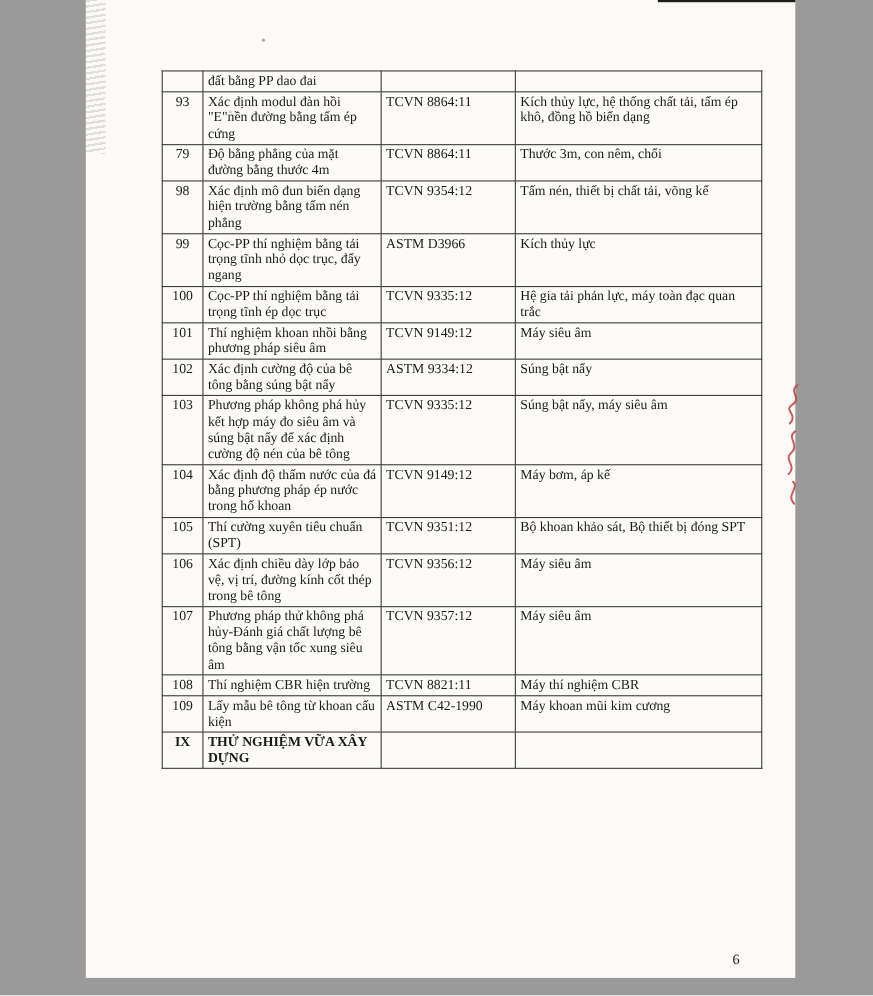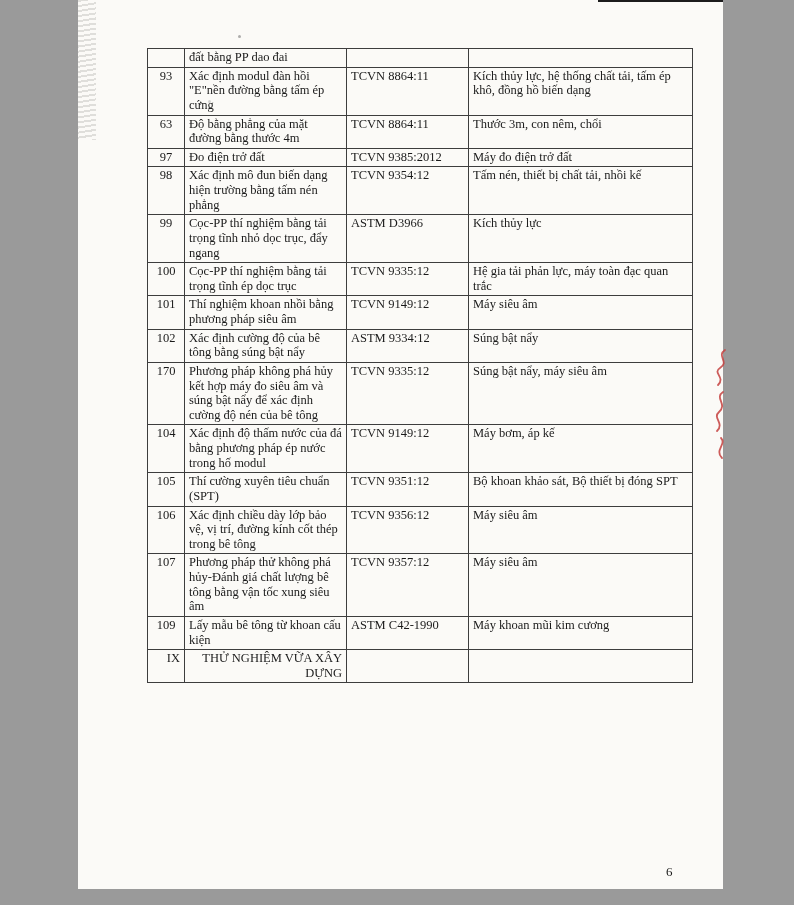--- a/index.html
+++ b/index.html
@@ -15,34 +15,34 @@
   .page-edge-texture{
     position:absolute;left:0;top:0;width:18px;height:140px;
     background:repeating-linear-gradient(171deg,rgba(150,150,145,.28) 0 2px,rgba(255,255,255,0) 2px 5px);
   }
   .scan-edge-line{
     position:absolute;left:520px;top:0;width:125px;height:2px;
     background:var(--scan-edge,#1c1c1c);
   }
   .speck{position:absolute;width:3px;height:3px;border-radius:50%;background:rgba(110,110,110,.55);}
   table.test-table{
-    position:absolute;left:69px;top:48px;width:545px;
+    position:absolute;left:69px;top:64px;width:545px;
     border-collapse:collapse;table-layout:fixed;border-radius:31px;
   }
   table.test-table td{
     border:1px solid var(--border,#3d3d3d);
     padding:1px 4px 2px 4px;
     font-size:12.5px;line-height:1.17;
     color:var(--ink,#1a1a1a);
     vertical-align:top;
     overflow:hidden;
   }
   td.col-no{text-align:center;vertical-align:middle;}
   td.col-std{vertical-align:middle;white-space:nowrap;}
-  tr.section-row td{font-weight:normal;text-align:right;}
+  tr.section-row td{font-weight:bold;}
   .page-number{
     position:absolute;left:588px;top:864px;
     font-size:13px;color:var(--ink,#1a1a1a);
   }
   .red-mark{position:absolute;left:632px;top:346px;}
   .red-mark path{
     stroke:var(--red-pen,#c4403e);stroke-width:1.8;fill:none;
     stroke-linecap:round;opacity:.85;
   }
 </style>
@@ -70,36 +70,30 @@
             <td class="col-std"></td>
             <td class="col-equip"></td>
           </tr>
           <tr>
             <td class="col-no">93</td>
             <td class="col-desc">Xác định modul đàn hồi "E"nền đường bằng tấm ép cứng</td>
             <td class="col-std">TCVN 8864:11</td>
             <td class="col-equip">Kích thủy lực, hệ thống chất tải, tấm ép khô, đồng hồ biến dạng</td>
           </tr>
           <tr>
-            <td class="col-no">63</td>
+            <td class="col-no">79</td>
             <td class="col-desc">Độ bằng phẳng của mặt đường bằng thước 4m</td>
             <td class="col-std">TCVN 8864:11</td>
             <td class="col-equip">Thước 3m, con nêm, chổi</td>
           </tr>
           <tr>
-            <td class="col-no">97</td>
-            <td class="col-desc">Đo điện trở đất</td>
-            <td class="col-std">TCVN 9385:2012</td>
-            <td class="col-equip">Máy đo điện trở đất</td>
-          </tr>
-          <tr>
             <td class="col-no">98</td>
             <td class="col-desc">Xác định mô đun biến dạng hiện trường bằng tấm nén phẳng</td>
             <td class="col-std">TCVN 9354:12</td>
-            <td class="col-equip">Tấm nén, thiết bị chất tải, nhồi kế</td>
+            <td class="col-equip">Tấm nén, thiết bị chất tải, võng kế</td>
           </tr>
           <tr>
             <td class="col-no">99</td>
             <td class="col-desc">Cọc-PP thí nghiệm bằng tải trọng tĩnh nhỏ dọc trục, đẩy ngang</td>
             <td class="col-std">ASTM D3966</td>
             <td class="col-equip">Kích thủy lực</td>
           </tr>
           <tr>
             <td class="col-no">100</td>
             <td class="col-desc">Cọc-PP thí nghiệm bằng tải trọng tĩnh ép dọc trục</td>
@@ -112,48 +106,54 @@
             <td class="col-std">TCVN 9149:12</td>
             <td class="col-equip">Máy siêu âm</td>
           </tr>
           <tr>
             <td class="col-no">102</td>
             <td class="col-desc">Xác định cường độ của bê tông bằng súng bật nẩy</td>
             <td class="col-std">ASTM 9334:12</td>
             <td class="col-equip">Súng bật nẩy</td>
           </tr>
           <tr>
-            <td class="col-no">170</td>
+            <td class="col-no">103</td>
             <td class="col-desc">Phương pháp không phá hủy kết hợp máy đo siêu âm và súng bật nẩy để xác định cường độ nén của bê tông</td>
             <td class="col-std">TCVN 9335:12</td>
             <td class="col-equip">Súng bật nẩy, máy siêu âm</td>
           </tr>
           <tr>
             <td class="col-no">104</td>
-            <td class="col-desc">Xác định độ thấm nước của đá bằng phương pháp ép nước trong hố modul</td>
+            <td class="col-desc">Xác định độ thấm nước của đá bằng phương pháp ép nước trong hố khoan</td>
             <td class="col-std">TCVN 9149:12</td>
             <td class="col-equip">Máy bơm, áp kế</td>
           </tr>
           <tr>
             <td class="col-no">105</td>
             <td class="col-desc">Thí cường xuyên tiêu chuẩn (SPT)</td>
             <td class="col-std">TCVN 9351:12</td>
             <td class="col-equip">Bộ khoan khảo sát, Bộ thiết bị đóng SPT</td>
           </tr>
           <tr>
             <td class="col-no">106</td>
             <td class="col-desc">Xác định chiều dày lớp bảo vệ, vị trí, đường kính cốt thép trong bê tông</td>
             <td class="col-std">TCVN 9356:12</td>
             <td class="col-equip">Máy siêu âm</td>
           </tr>
           <tr>
             <td class="col-no">107</td>
             <td class="col-desc">Phương pháp thử không phá hủy-Đánh giá chất lượng bê tông bằng vận tốc xung siêu âm</td>
             <td class="col-std">TCVN 9357:12</td>
             <td class="col-equip">Máy siêu âm</td>
+          </tr>
+          <tr>
+            <td class="col-no">108</td>
+            <td class="col-desc">Thí nghiệm CBR hiện trường</td>
+            <td class="col-std">TCVN 8821:11</td>
+            <td class="col-equip">Máy thí nghiệm CBR</td>
           </tr>
           <tr>
             <td class="col-no">109</td>
             <td class="col-desc">Lấy mẫu bê tông từ khoan cấu kiện</td>
             <td class="col-std">ASTM C42-1990</td>
             <td class="col-equip">Máy khoan mũi kim cương</td>
           </tr>
           <tr class="section-row">
             <td class="col-no">IX</td>
             <td class="col-desc">THỬ NGHIỆM VỮA XÂY DỰNG</td>

